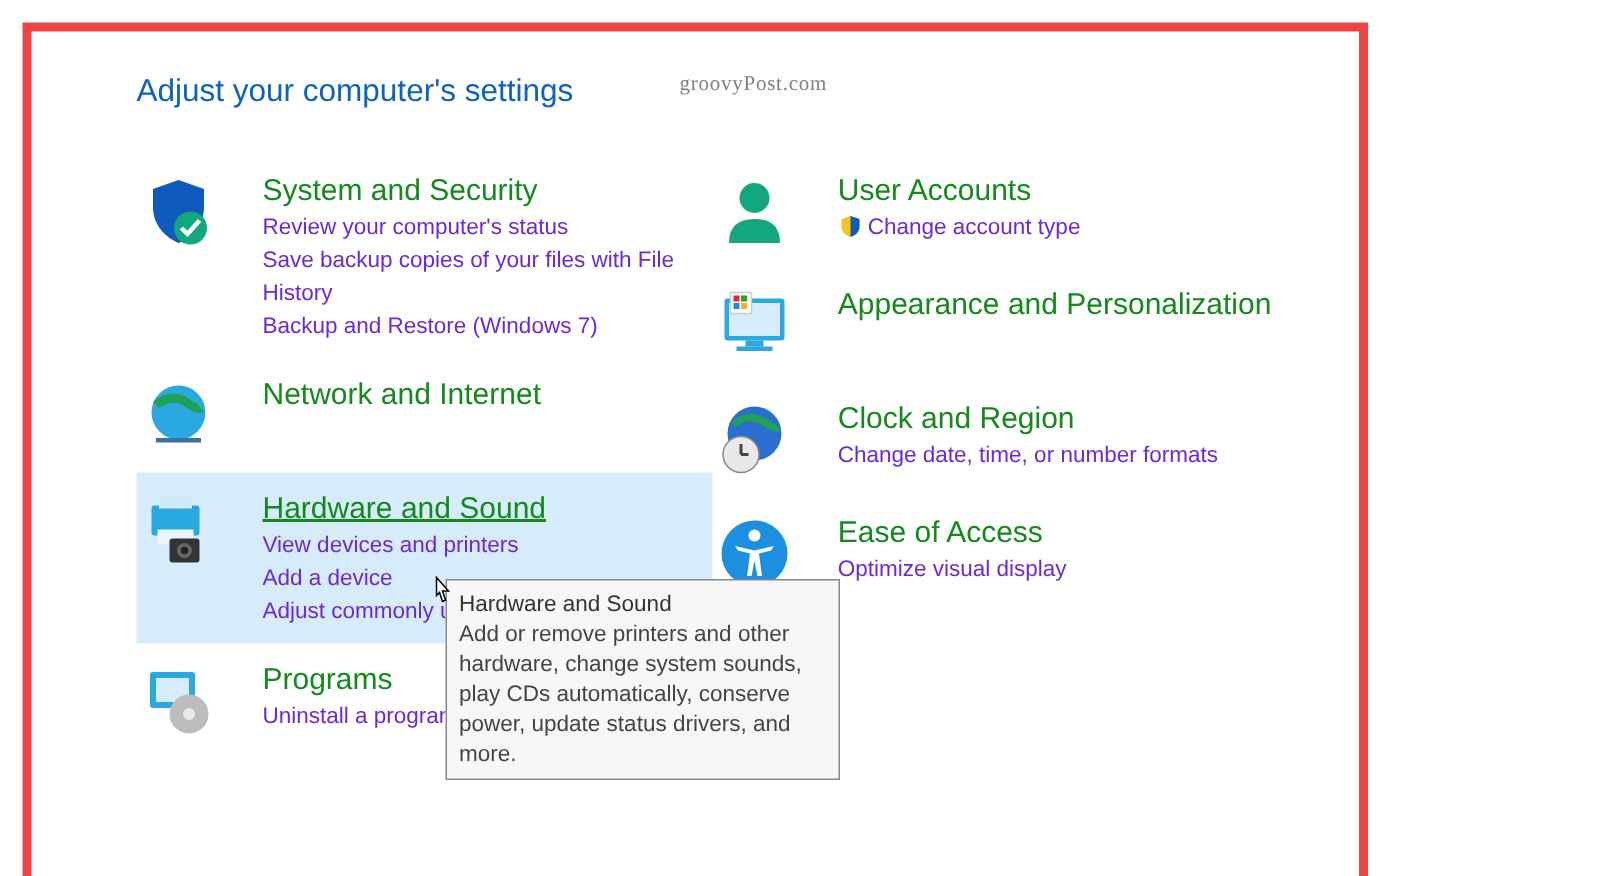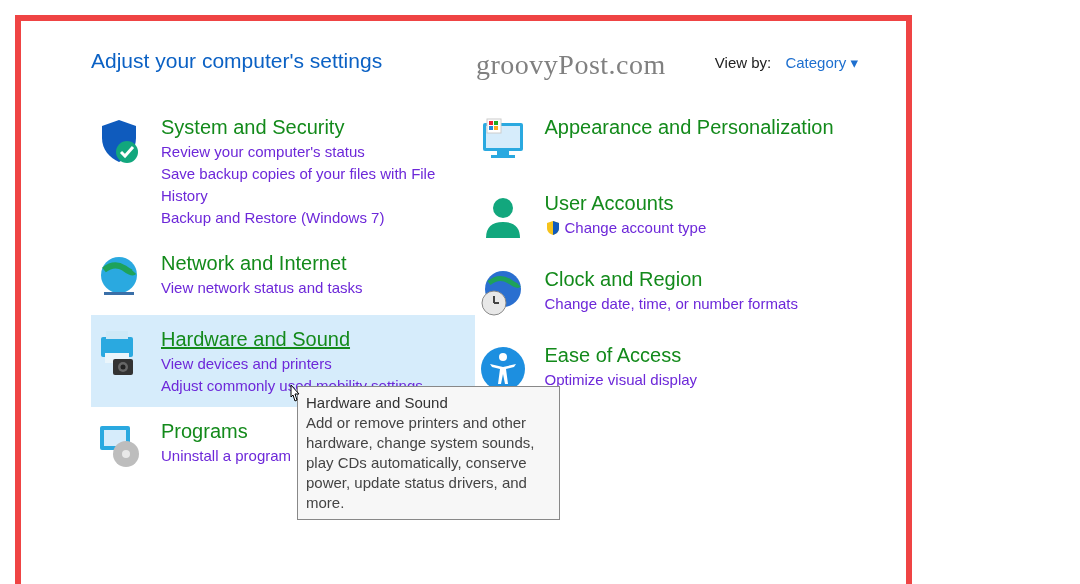--- a/index.html
+++ b/index.html
@@ -9,27 +9,27 @@
   background: #fff;
   color: #222;
   width: 1080px;
   height: 584px;
   overflow: hidden;
   position: relative;
 }
 .frame { border: 6px solid #ef4444; width: 897px; height: 582px; margin: 15px; position: relative; padding: 28px 48px 20px 70px; }
 .header-row { display: flex; align-items: baseline; justify-content: space-between; margin-bottom: 30px; }
 .page-title { color: #0b61c4; font-size: 21px; font-weight: 400; }
-.watermark { position: absolute; left: 455px; top: 28px; color: #808080; font-family: Georgia, serif; font-size: 28px; letter-spacing: 0.5px; }
+.watermark { position: absolute; left: 432px; top: 28px; color: #808080; font-family: Georgia, serif; font-size: 14px; letter-spacing: 0.5px; }
 .view-by-group { font-size: 15px; }
 .view-by-label { color: #222; margin-right: 10px; }
 .view-by-value { color: #1d6fcf; cursor: pointer; }
 .columns { display: flex; gap: 0; }
 .col { width: 490px; }
-.cat { display: flex; align-items: flex-start; padding: 10px 10px 10px 0; gap: 14px; }
+.cat { display: flex; align-items: flex-start; padding: 10px 10px 10px 0; gap: 28px; }
 .cat.hovered { background: #d6ecfb; }
 .icon-cell { width: 56px; height: 56px; flex-shrink: 0; display: flex; align-items: center; justify-content: center; }
 .cat-text { flex: 1; padding-top: 2px; }
 .cat-title { color: #138a1b; font-size: 20px; line-height: 24px; display: inline-block; margin-bottom: 2px; }
 .cat-title.hovered { text-decoration: underline; }
 .cat-link { color: #6d28d9; font-size: 15px; line-height: 22px; display: block; }
 .cat-link .shield { display: inline-block; vertical-align: -3px; margin-right: 4px; }
 .tooltip {
   position: absolute;
   left: 276px; top: 365px;
@@ -49,24 +49,20 @@
   pointer-events: none;
 }
 svg { display: block; }
 </style>
 </head>
 <body>
 
 <div class="frame">
   <div class="header-row">
     <div class="page-title">Adjust your computer's settings</div>
-    <div class="view-by-group">
-      <span class="view-by-label">View by:</span>
-      <span class="view-by-value">Category ▾</span>
-    </div>
   </div>
   <div class="watermark">groovyPost.com</div>
 
   <div class="columns">
     <div class="col" id="col-left">
         <div class="cat">
           <div class="icon-cell">
             <svg width="50" height="50" viewBox="0 0 50 50">
               <path d="M25 4 L42 10 L42 22 C42 34 34 42 25 46 C16 42 8 34 8 22 L8 10 Z" fill="#0f5bbd"></path>
               <circle cx="33" cy="36" r="11" fill="#12a77d"></circle>
@@ -76,75 +72,75 @@
           <div class="cat-text"><a class="cat-title">System and Security</a><a class="cat-link">Review your computer's status</a><a class="cat-link">Save backup copies of your files with File History</a><a class="cat-link">Backup and Restore (Windows 7)</a></div>
         </div>
         <div class="cat">
           <div class="icon-cell">
             <svg width="50" height="50" viewBox="0 0 50 50">
               <circle cx="25" cy="23" r="18" fill="#2aa9e0"></circle>
               <path d="M10 18 Q20 10 30 16 Q38 22 40 20" stroke="#1ea25a" stroke-width="6" fill="none"></path>
               <rect x="10" y="40" width="30" height="3" fill="#3a6fa8"></rect>
             </svg>
           </div>
-          <div class="cat-text"><a class="cat-title">Network and Internet</a><a class="cat-link">View network status and tasks</a></div>
+          <div class="cat-text"><a class="cat-title">Network and Internet</a></div>
         </div>
         <div class="cat hovered">
           <div class="icon-cell">
             <svg width="56" height="56" viewBox="0 0 56 56">
               <rect x="10" y="12" width="32" height="20" rx="2" fill="#2aa9e0"></rect>
               <rect x="15" y="6" width="22" height="8" fill="#cfe9f7"></rect>
               <rect x="14" y="28" width="24" height="10" fill="#eaf5fb"></rect>
               <rect x="22" y="34" width="20" height="16" rx="2" fill="#333"></rect>
               <circle cx="32" cy="42" r="5" fill="#666"></circle>
               <circle cx="32" cy="42" r="2.5" fill="#222"></circle>
             </svg>
           </div>
-          <div class="cat-text"><a class="cat-title hovered">Hardware and Sound</a><a class="cat-link">View devices and printers</a><a class="cat-link">Adjust commonly used mobility settings</a></div>
+          <div class="cat-text"><a class="cat-title hovered">Hardware and Sound</a><a class="cat-link">View devices and printers</a><a class="cat-link">Add a device</a><a class="cat-link">Adjust commonly used mobility settings</a></div>
         </div>
         <div class="cat">
           <div class="icon-cell">
             <svg width="50" height="50" viewBox="0 0 50 50">
               <rect x="6" y="6" width="30" height="24" rx="2" fill="#2aa9e0"></rect>
               <rect x="10" y="10" width="22" height="16" fill="#d6ecfb"></rect>
               <circle cx="32" cy="34" r="13" fill="#bdbdbd"></circle>
               <circle cx="32" cy="34" r="4" fill="#e8e8e8"></circle>
             </svg>
           </div>
           <div class="cat-text"><a class="cat-title">Programs</a><a class="cat-link">Uninstall a program</a></div>
         </div>
       </div>
     <div class="col" id="col-right">
         <div class="cat">
           <div class="icon-cell">
+            <svg width="50" height="50" viewBox="0 0 50 50">
+              <circle cx="25" cy="16" r="10" fill="#12a77d"></circle>
+              <path d="M8 46 Q8 30 25 30 Q42 30 42 46 Z" fill="#12a77d"></path>
+            </svg>
+          </div>
+          <div class="cat-text"><a class="cat-title">User Accounts</a><a class="cat-link"><span class="shield"><svg width="16" height="16" viewBox="0 0 16 16">
+                  <path d="M8 1 L14 3 L14 8 C14 12 11 14 8 15 C5 14 2 12 2 8 L2 3 Z" fill="#f6c31c"></path>
+                  <path d="M8 1 L14 3 L14 8 C14 12 11 14 8 15 Z" fill="#0f5bbd"></path>
+                </svg></span>Change account type</a></div>
+        </div>
+        <div class="cat">
+          <div class="icon-cell">
             <svg width="52" height="52" viewBox="0 0 52 52">
               <rect x="6" y="8" width="40" height="28" rx="2" fill="#2aa9e0"></rect>
               <rect x="9" y="11" width="34" height="22" fill="#d6ecfb"></rect>
               <rect x="20" y="36" width="12" height="4" fill="#2aa9e0"></rect>
               <rect x="14" y="40" width="24" height="3" fill="#2aa9e0"></rect>
               <rect x="10" y="4" width="14" height="14" fill="#fff" stroke="#ccc"></rect>
               <rect x="12" y="6" width="4" height="4" fill="#e23"></rect>
               <rect x="17" y="6" width="4" height="4" fill="#2a2"></rect>
               <rect x="12" y="11" width="4" height="4" fill="#28d"></rect>
               <rect x="17" y="11" width="4" height="4" fill="#fa2"></rect>
             </svg>
           </div>
           <div class="cat-text"><a class="cat-title">Appearance and Personalization</a></div>
-        </div>
-        <div class="cat">
-          <div class="icon-cell">
-            <svg width="50" height="50" viewBox="0 0 50 50">
-              <circle cx="25" cy="16" r="10" fill="#12a77d"></circle>
-              <path d="M8 46 Q8 30 25 30 Q42 30 42 46 Z" fill="#12a77d"></path>
-            </svg>
-          </div>
-          <div class="cat-text"><a class="cat-title">User Accounts</a><a class="cat-link"><span class="shield"><svg width="16" height="16" viewBox="0 0 16 16">
-                  <path d="M8 1 L14 3 L14 8 C14 12 11 14 8 15 C5 14 2 12 2 8 L2 3 Z" fill="#f6c31c"></path>
-                  <path d="M8 1 L14 3 L14 8 C14 12 11 14 8 15 Z" fill="#0f5bbd"></path>
-                </svg></span>Change account type</a></div>
         </div>
         <div class="cat">
           <div class="icon-cell">
             <svg width="52" height="52" viewBox="0 0 52 52">
               <circle cx="26" cy="22" r="18" fill="#2a6fd0"></circle>
               <path d="M12 16 Q22 8 32 14 Q40 20 42 18" stroke="#1ea25a" stroke-width="5" fill="none"></path>
               <circle cx="17" cy="36" r="12" fill="#e8e8e8" stroke="#888" stroke-width="1"></circle>
               <path d="M17 36 L17 29 M17 36 L22 36" stroke="#444" stroke-width="2"></path>
             </svg>
           </div>

